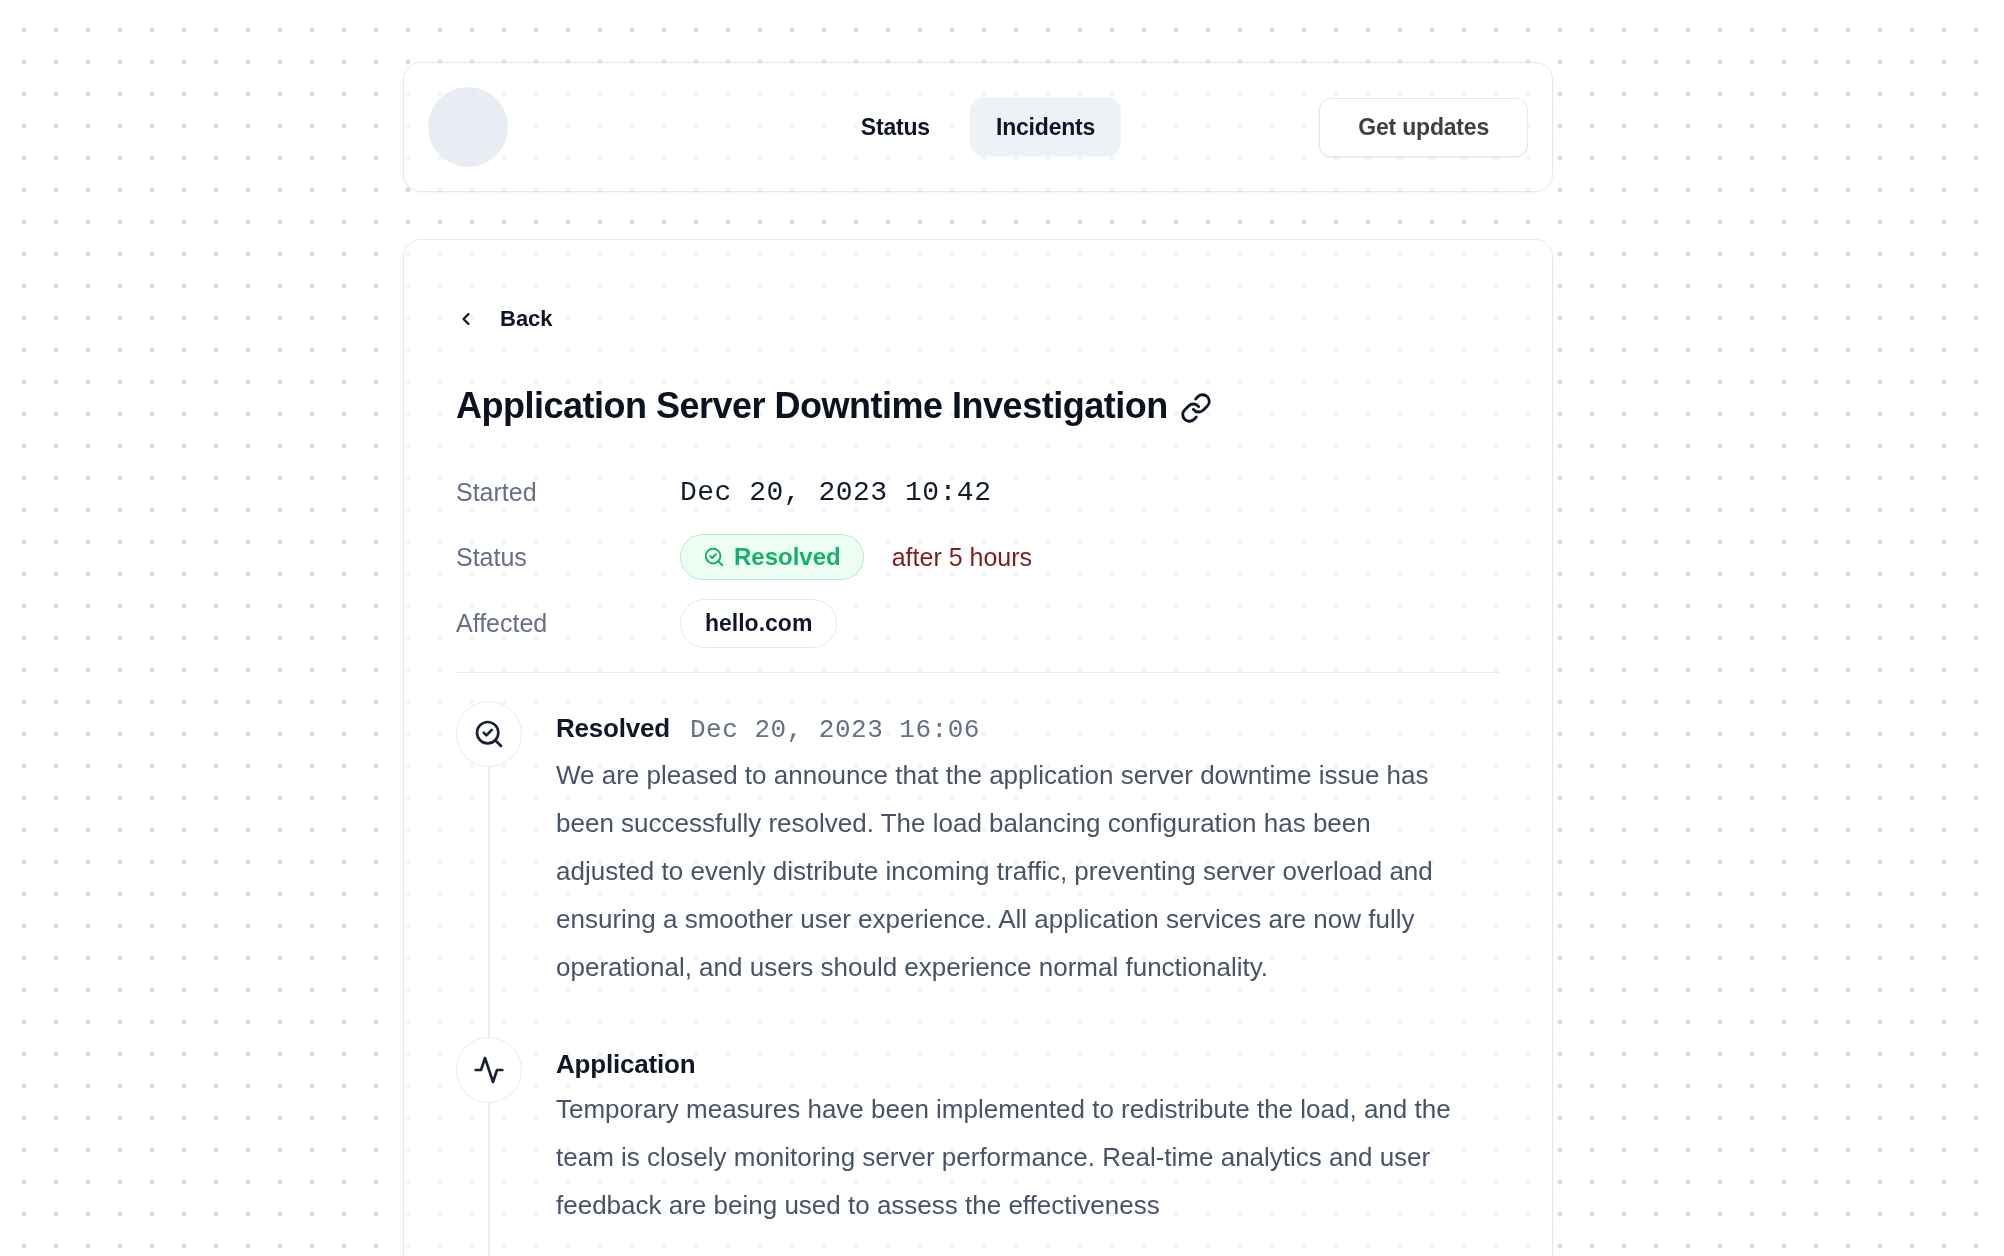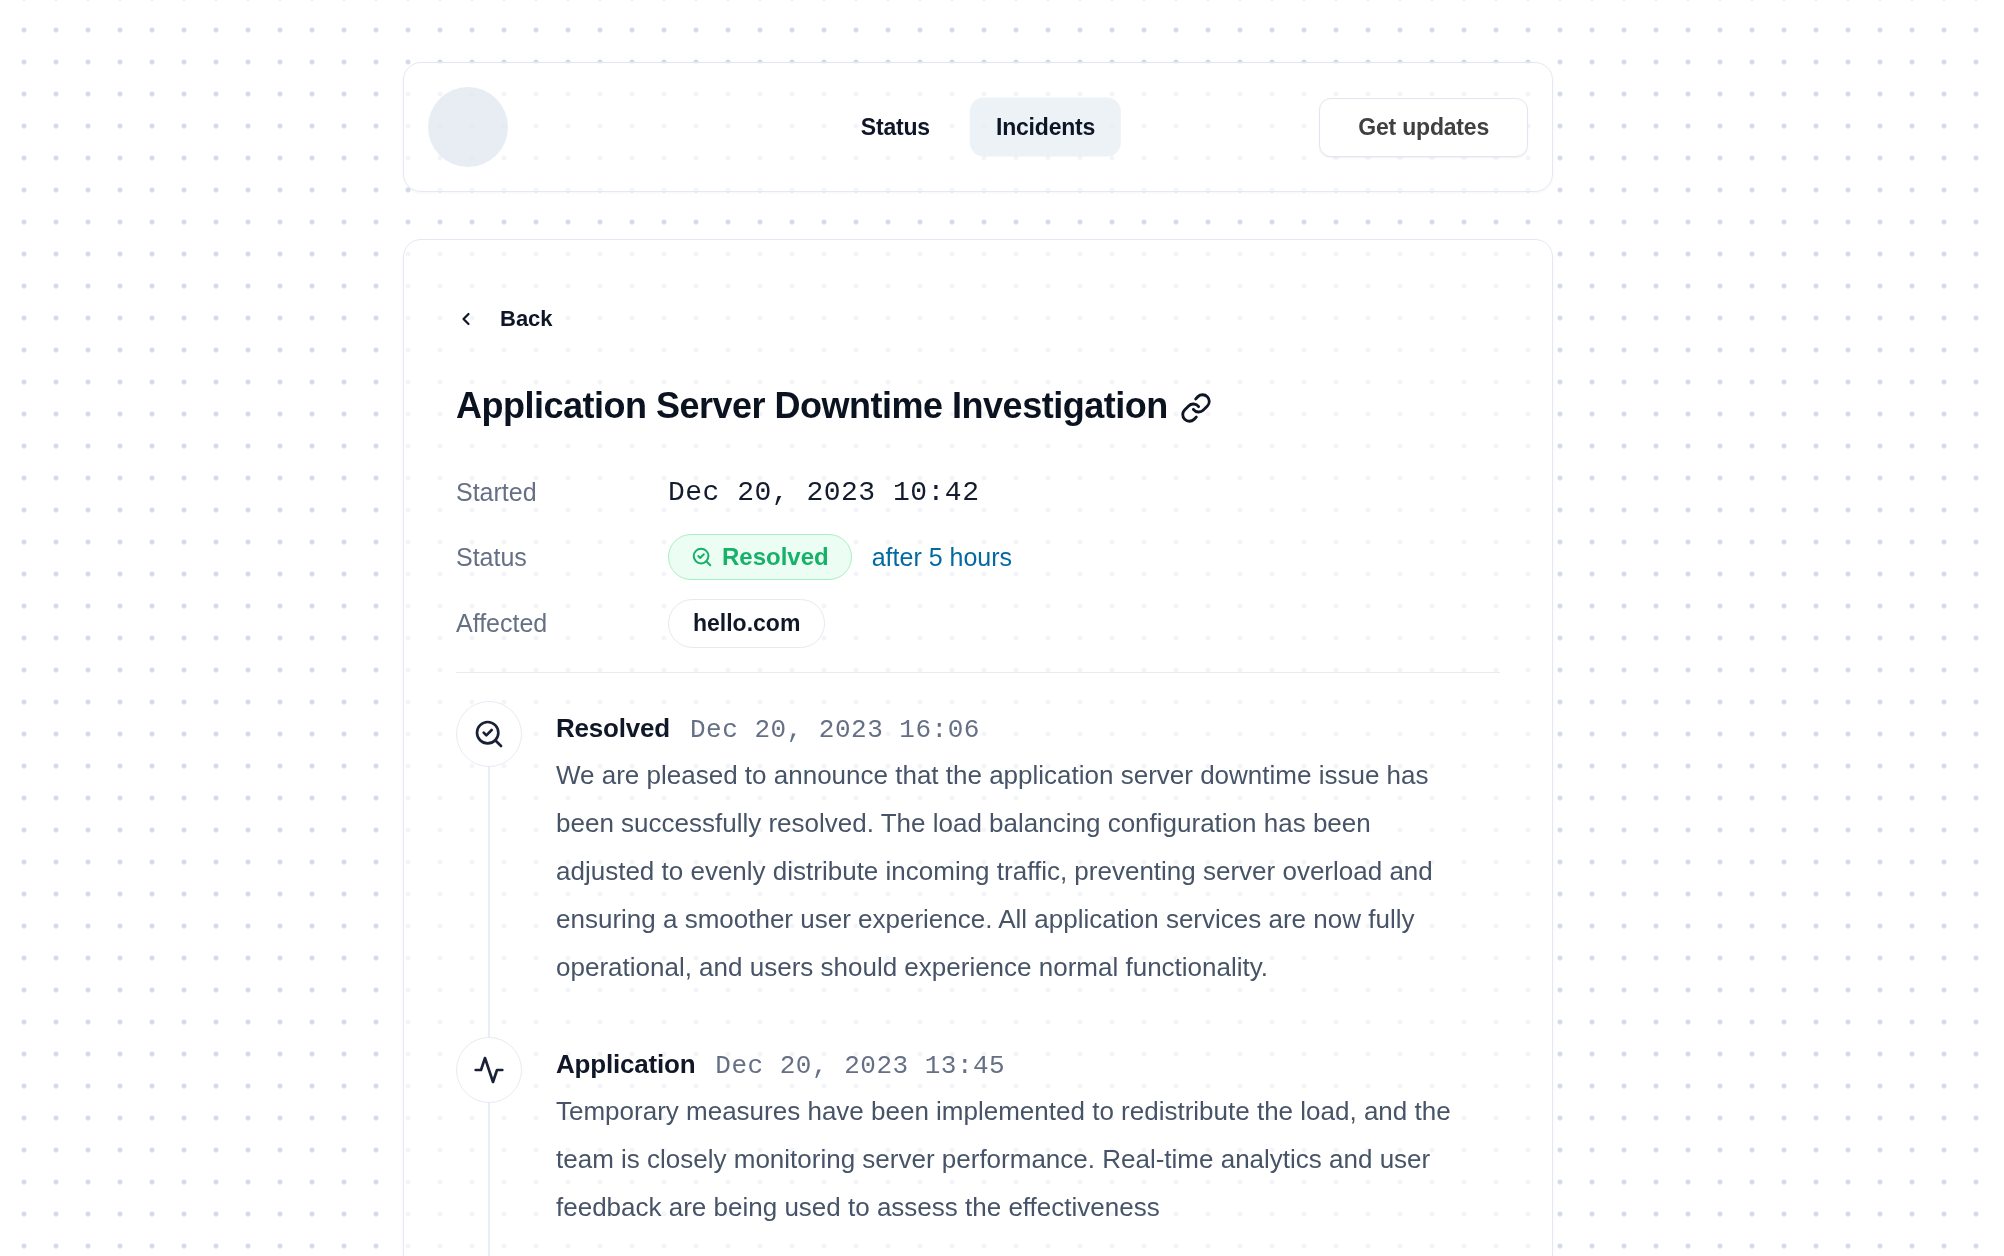--- a/index.html
+++ b/index.html
@@ -73,33 +73,33 @@
   h1.incident-title {
     font-size: 36px; font-weight: 700; color: #0b1220;
     letter-spacing: -0.5px;
   }
   .link-icon { display: flex; cursor: pointer; margin-top: 4px; }
 
   
   .meta { margin-top: 42px; }
   .meta-row {
     display: grid; grid-template-columns: 212px 1fr;
-    align-items: center; min-height: 46px; margin-bottom: 19px;
+    align-items: center; min-height: 46px; margin-bottom: 19px; gap: 12px;
   }
   .meta-label { font-size: 25px; color: #667085; }
   .mono { font-family: Liberation Mono, monospace; }
   .meta-date { font-size: 28px; letter-spacing: 0.5px; color: #131c2e; }
   .status-cell { display: flex; align-items: center; gap: 20px; }
   .status-badge {
     display: inline-flex; align-items: center; gap: 9px;
     background: #ecfdf3; border: 1.5px solid #aaefc4;
     border-radius: 999px; padding: 8px 22px;
     font-size: 24px; font-weight: 600; color: #17b26a;
   }
-  .status-suffix { font-size: 25px; color: #0369a1; }
+  .status-suffix { font-size: 25px; color: #7f1d1d; margin-left: 8px; }
   .affected-pill {
     display: inline-block;
     background: rgba(255,255,255,0.9);
     border: 1.5px solid #e4e9f1;
     border-radius: 999px; padding: 10px 24px;
     font-size: 23px; font-weight: 700; color: #101828;
   }
 
   .divider { height: 0; border-top: 1.5px solid #e8ecf2; margin-top: 24px; }
 
@@ -216,21 +216,20 @@
         <div class="update-icon-circle">
           <span style="display:flex;">
             <svg width="32" height="32" viewBox="0 0 24 24" fill="none" stroke="#182136" stroke-width="2" stroke-linecap="round" stroke-linejoin="round">
                 <path d="M22 12h-4l-3 9L9 3l-3 9H2"></path>
               </svg>
           </span>
         </div>
         <div class="update-content">
           <div class="update-heading">
             <span class="update-status">Application</span>
-            <span class="update-timestamp mono">Dec 20, 2023 13:45</span>
           </div>
           <p class="update-body">Temporary measures have been implemented to redistribute the load, and the team is closely monitoring server performance. Real-time analytics and user feedback are being used to assess the effectiveness</p>
         </div>
       </article>
 
     </section>
   </main>
 </div>
 
 </body></html>

